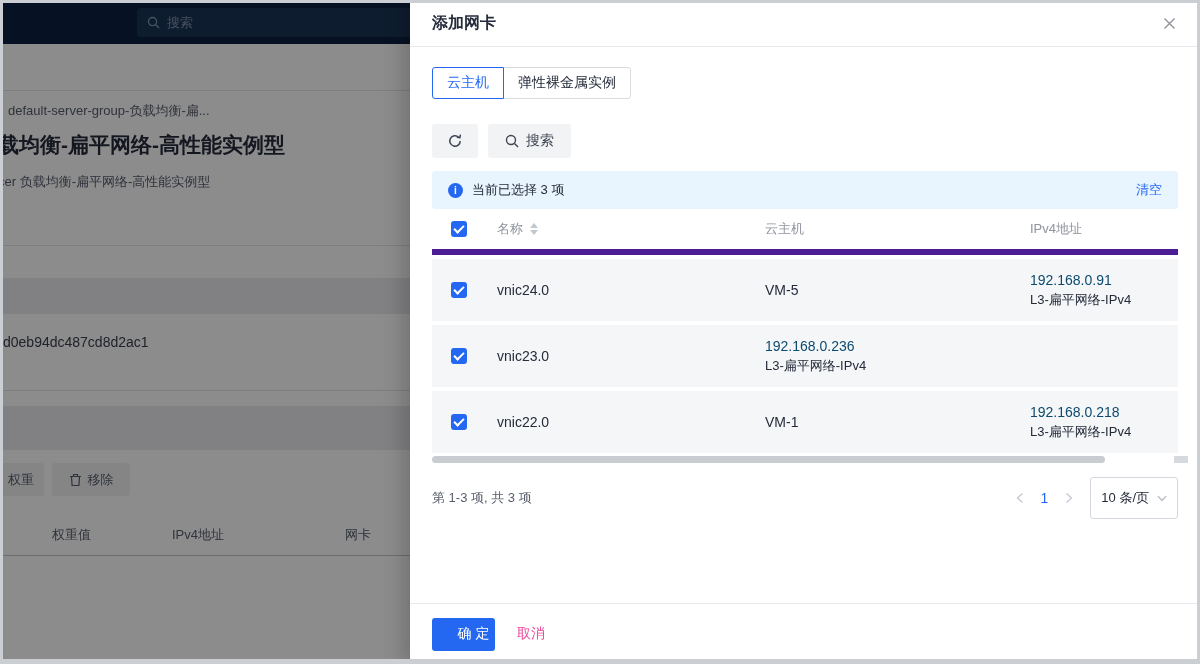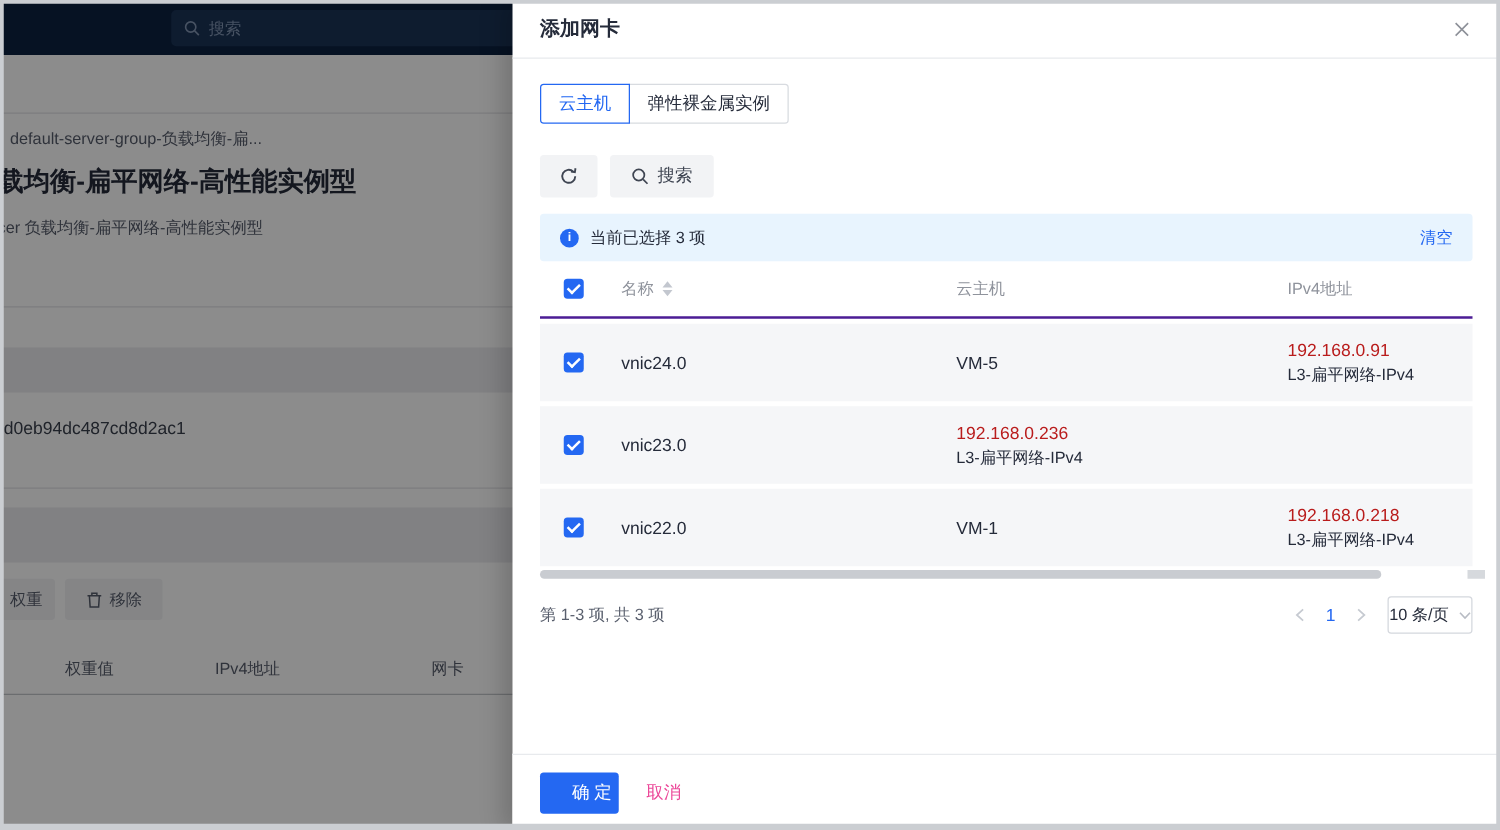--- a/index.html
+++ b/index.html
@@ -45,44 +45,44 @@
   .tool-btn.refresh { width:46px; }
   .tool-btn.search { padding:0 17px; }
 
   .info-bar { margin-top:13px; height:38px; background:#e8f4fe; border-radius:3px; display:flex; align-items:center; padding:0 16px; gap:9px; }
   .info-icon { width:15px; height:15px; border-radius:50%; background:#2468f2; color:#fff; font-size:10px; font-weight:700; display:flex; align-items:center; justify-content:center; font-style:normal; }
   .info-icon::after { content:"i"; }
   .info-text { font-size:13px; color:#252b3a; }
   .clear-link { margin-left:auto; font-size:13px; color:#2468f2; text-decoration:none; }
 
   .grid-row { display:grid; grid-template-columns:65px 268px 265px 1fr; align-items:center; }
-  .thead-row { height:46px; border-bottom:2px solid #4c1d95; }
+  .thead-row { height:46px; border-bottom:6px solid #4c1d95; }
   .th { font-size:13px; color:#8f939c; display:flex; align-items:center; }
   .checkbox { width:16px; height:16px; margin-left:19px; background:#2468f2; border-radius:3px; position:relative; cursor:pointer; flex:none; }
   .checkbox::after { content:""; position:absolute; left:5px; top:2px; width:4px; height:8px; border:solid #fff; border-width:0 2px 2px 0; transform:rotate(45deg); }
   .sort { display:inline-flex; flex-direction:column; gap:2px; margin-left:7px; }
   .sort b { width:0; height:0; border-left:4px solid transparent; border-right:4px solid transparent; }
   .sort .up { border-bottom:5px solid #c3c7cf; }
   .sort .down { border-top:5px solid #c3c7cf; }
 
   .data-row { height:62px; background:#f5f6f8; margin-top:4px; cursor:pointer; }
   .cell { font-size:14px; color:#252b3a; }
-  .cell-ip div:first-child { font-size:14px; color:#b91c1c; line-height:20px; }
+  .cell-ip div:first-child { font-size:14px; color:#0c4a6e; line-height:20px; }
   .cell-ip div:last-child { font-size:13px; color:#252b3a; line-height:20px; }
 
   .hscroll { margin-top:3px; position:relative; height:7px; }
   .hscroll .thumb { position:absolute; left:0; top:0; width:673px; height:7px; background:#c9ccd1; border-radius:4px; }
   .hscroll .corner { position:absolute; right:-10px; top:0; width:14px; height:7px; background:#d6d9dd; }
 
   .pagination { margin-top:14px; display:flex; align-items:center; }
   .page-summary { font-size:13px; color:#595f6d; }
   .pager { margin-left:auto; display:flex; align-items:center; gap:6px; }
   .page-arrow { background:none; border:none; display:flex; padding:4px; cursor:default; }
   .page-num { font-size:14px; color:#2468f2; padding:0 6px; background:none; border:none; cursor:pointer; }
-  .page-size { margin-left:6px; height:30px; border:1px solid #d4d7dd; border-radius:3px; background:#fff; display:flex; align-items:center; gap:8px; padding:0 0; font-size:13px; color:#252b3a; cursor:pointer; }
+  .page-size { margin-left:6px; height:42px; border:1px solid #d4d7dd; border-radius:3px; background:#fff; display:flex; align-items:center; gap:8px; padding:0 10px; font-size:13px; color:#252b3a; cursor:pointer; }
 
   .drawer-footer { position:absolute; left:0; bottom:0; width:100%; height:61px; border-top:1px solid #e8eaed; display:flex; align-items:center; padding-left:22px; gap:22px; background:#fff; }
   .btn-primary { width:63px; height:33px; background:#2468f2; color:#fff; border:none; border-radius:3px; font-size:14px; cursor:pointer;padding-left:20px; }
   .btn-text { background:none; border:none; font-size:14px; color:#ec4899; cursor:pointer; }
 </style>
 </head>
 <body>
 
 <div class="screen">
 

